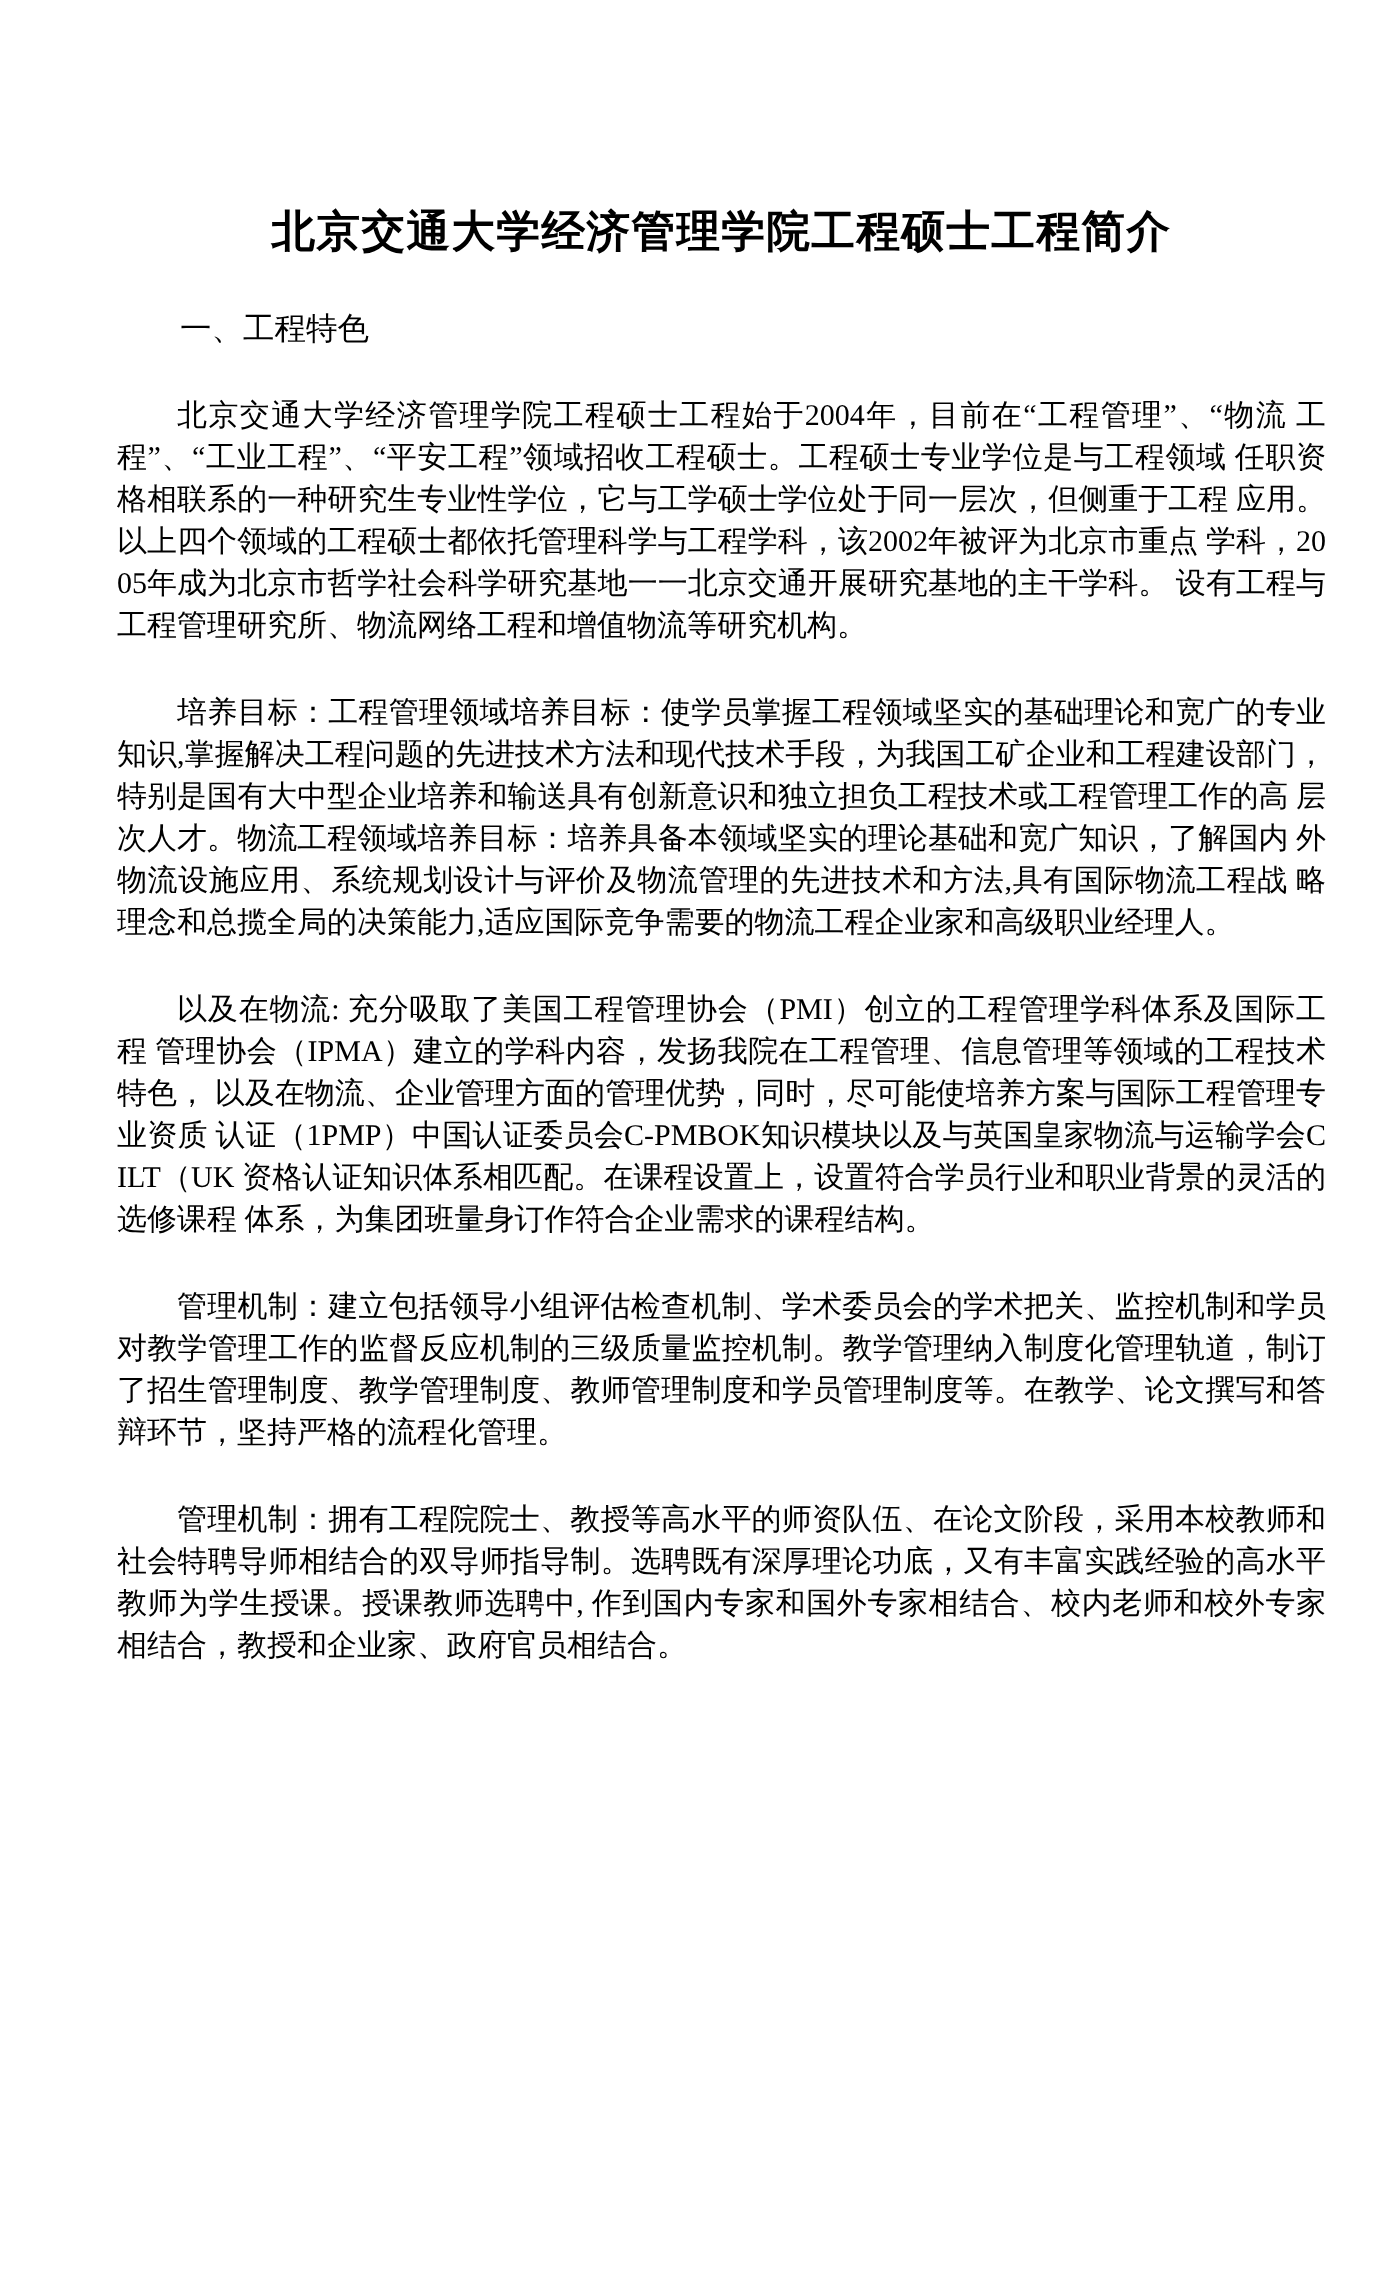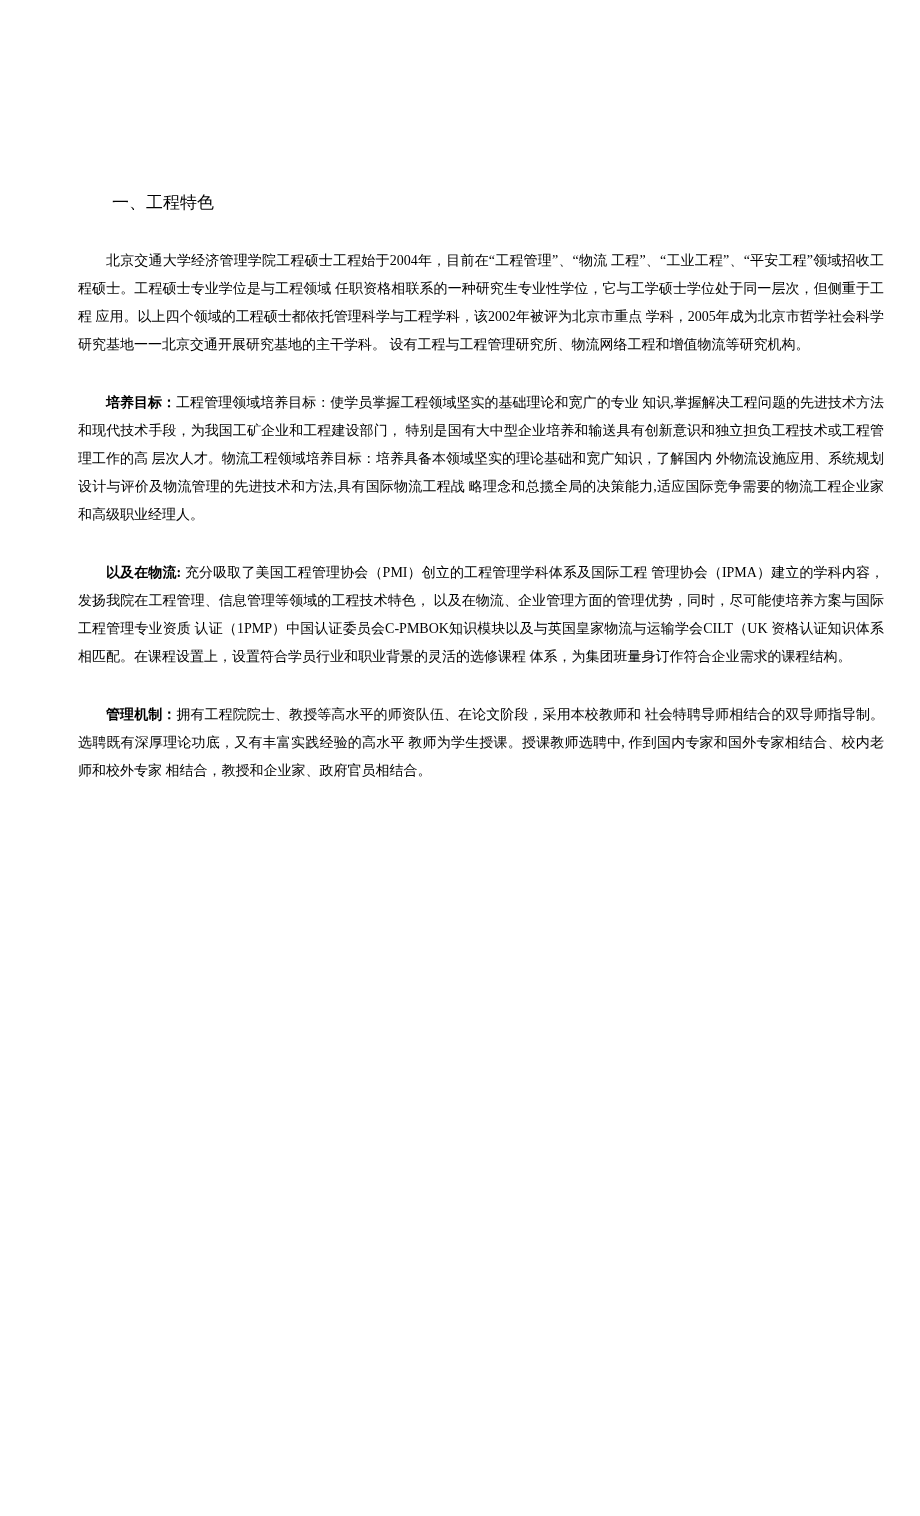--- a/index.html
+++ b/index.html
@@ -18,49 +18,51 @@
     background: #ffffff;
   }
   .doc-title {
     text-align: center;
     font-size: 29px;
     font-weight: bold;
     letter-spacing: 1px;
     line-height: 1.2;
   }
   .section-heading {
-    margin-top: 51px;
-    font-size: 17px;
+    margin-top: 32px;
+    font-size: 21px;
     line-height: 28px;
     text-indent: 2em;
   }
   .para {
     margin-top: 30px;
-    font-size: 14px;
+    font-size: 20px;
     line-height: 28px;
     text-align: justify;
     text-indent: 2em;
     word-break: break-all;
   }
   .para .para-label {
-    font-weight: bold;
+    font-weight: normal;
   }
 </style>
 </head>
 <body>
 
 <div class="page">
 
+  <h1 class="doc-title">北京交通大学经济管理学院工程硕士工程简介</h1>
 
   <p class="section-heading">一、工程特色</p>
 
   <p class="para"><span class="para-label"></span><span>北京交通大学经济管理学院工程硕士工程始于2004年，目前在“工程管理”、“物流 工程”、“工业工程”、“平安工程”领域招收工程硕士。工程硕士专业学位是与工程领域 任职资格相联系的一种研究生专业性学位，它与工学硕士学位处于同一层次，但侧重于工程 应用。以上四个领域的工程硕士都依托管理科学与工程学科，该2002年被评为北京市重点 学科，2005年成为北京市哲学社会科学研究基地一一北京交通开展研究基地的主干学科。 设有工程与工程管理研究所、物流网络工程和增值物流等研究机构。</span></p>
 
   <p class="para"><span class="para-label">培养目标：</span><span>工程管理领域培养目标：使学员掌握工程领域坚实的基础理论和宽广的专业 知识,掌握解决工程问题的先进技术方法和现代技术手段，为我国工矿企业和工程建设部门， 特别是国有大中型企业培养和输送具有创新意识和独立担负工程技术或工程管理工作的高 层次人才。物流工程领域培养目标：培养具备本领域坚实的理论基础和宽广知识，了解国内 外物流设施应用、系统规划设计与评价及物流管理的先进技术和方法,具有国际物流工程战 略理念和总揽全局的决策能力,适应国际竞争需要的物流工程企业家和高级职业经理人。</span></p>
 
   <p class="para"><span class="para-label">以及在物流:</span><span> 充分吸取了美国工程管理协会（PMI）创立的工程管理学科体系及国际工程 管理协会（IPMA）建立的学科内容，发扬我院在工程管理、信息管理等领域的工程技术特色， 以及在物流、企业管理方面的管理优势，同时，尽可能使培养方案与国际工程管理专业资质 认证（1PMP）中国认证委员会C-PMBOK知识模块以及与英国皇家物流与运输学会CILT（UK 资格认证知识体系相匹配。在课程设置上，设置符合学员行业和职业背景的灵活的选修课程 体系，为集团班量身订作符合企业需求的课程结构。</span></p>
 
 
 
+  <p class="para"><span class="para-label">管理机制：</span><span>建立包括领导小组评估检查机制、学术委员会的学术把关、监控机制和学员 对教学管理工作的监督反应机制的三级质量监控机制。教学管理纳入制度化管理轨道，制订 了招生管理制度、教学管理制度、教师管理制度和学员管理制度等。在教学、论文撰写和答 辩环节，坚持严格的流程化管理。</span></p>
 
   <p class="para"><span class="para-label">管理机制：</span><span>拥有工程院院士、教授等高水平的师资队伍、在论文阶段，采用本校教师和 社会特聘导师相结合的双导师指导制。选聘既有深厚理论功底，又有丰富实践经验的高水平 教师为学生授课。授课教师选聘中, 作到国内专家和国外专家相结合、校内老师和校外专家 相结合，教授和企业家、政府官员相结合。</span></p>
 
 </div>
 
 </body></html>

